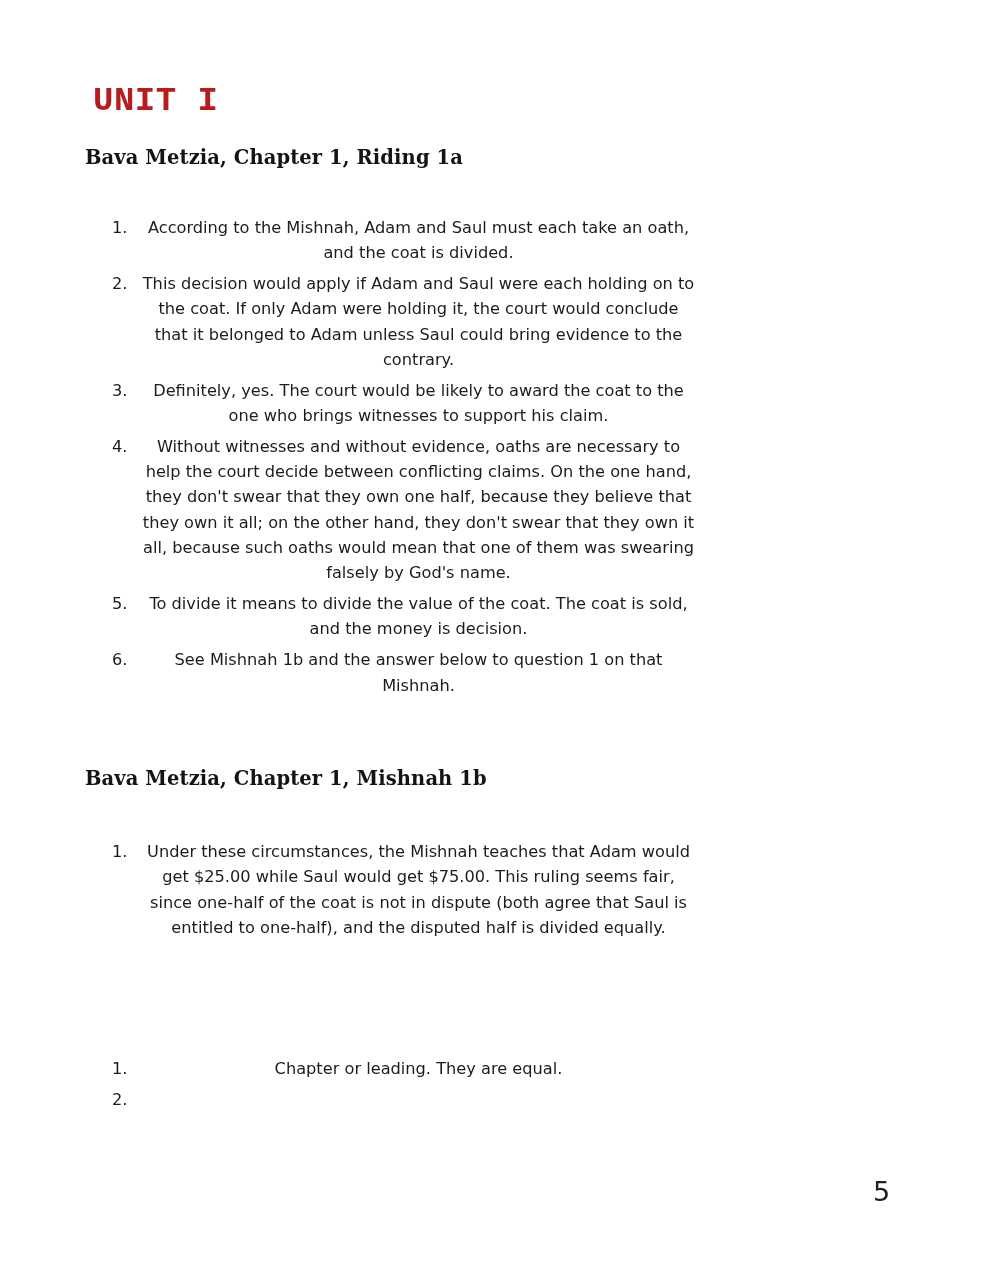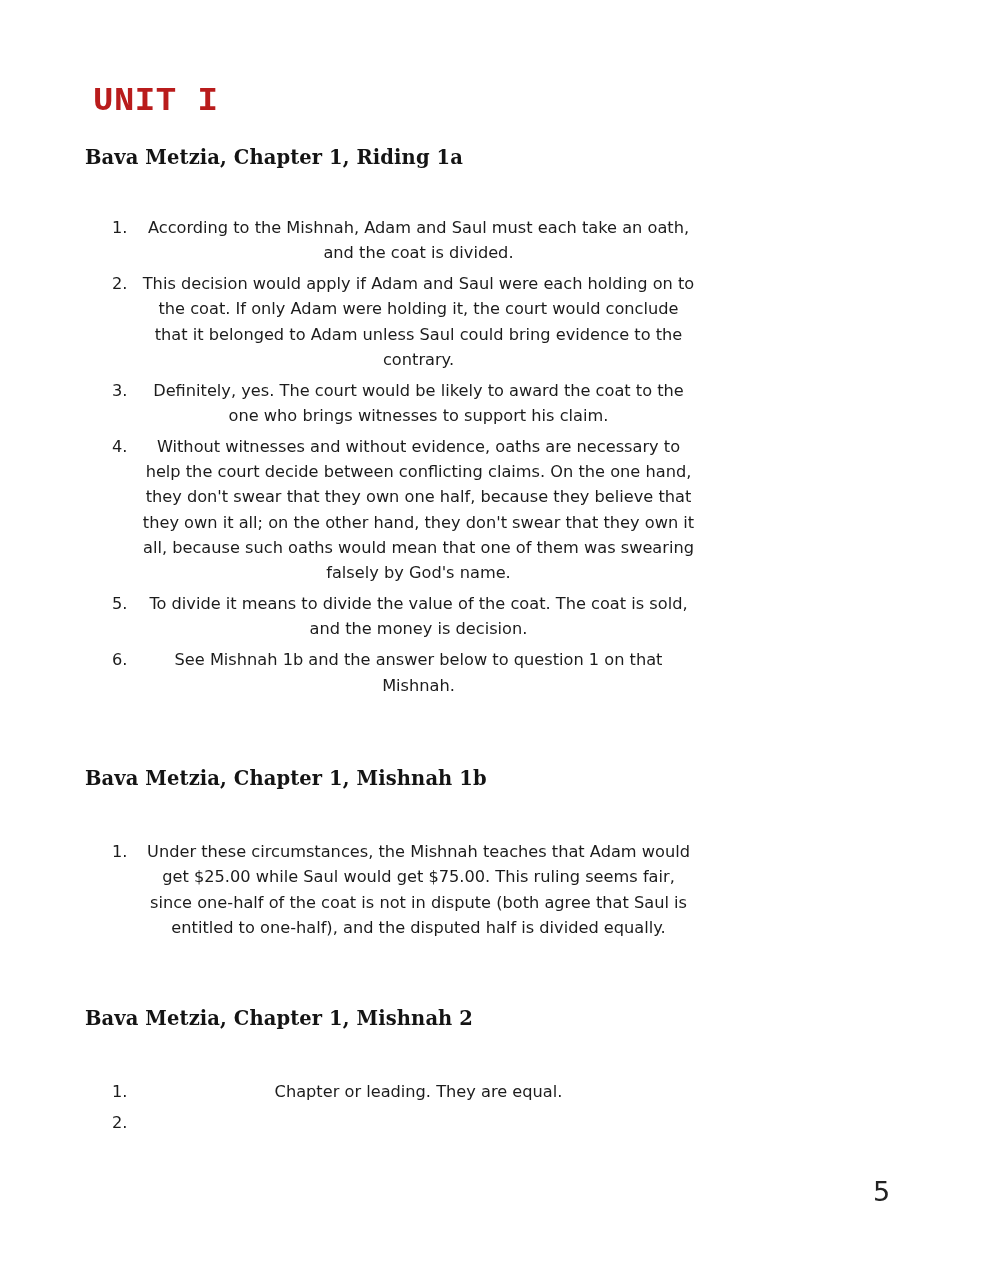--- a/index.html
+++ b/index.html
@@ -116,21 +116,20 @@
   <h2>Bava Metzia, Chapter 1, Mishnah 1b</h2>
   <ol class="answers">
     <li class="answer">
       <span class="num">1.</span>
       <span class="text">Under these circumstances, the Mishnah teaches that Adam would get $25.00 while Saul would get $75.00. This ruling seems fair, since one-half of the coat is not in dispute (both agree that Saul is entitled to one-half), and the disputed half is divided equally.</span>
     </li>
   </ol>
 </section>
 
 <section class="section" id="sec3">
-  <h2>Bava Metzia, Chapter 1, Mishnah 2</h2>
   <ol class="answers">
     <li class="answer">
       <span class="num">1.</span>
       <span class="text">Chapter or leading. They are equal.</span>
     </li>
     <li class="answer">
       <span class="num">2.</span>
     </li>
   </ol>
 </section>

